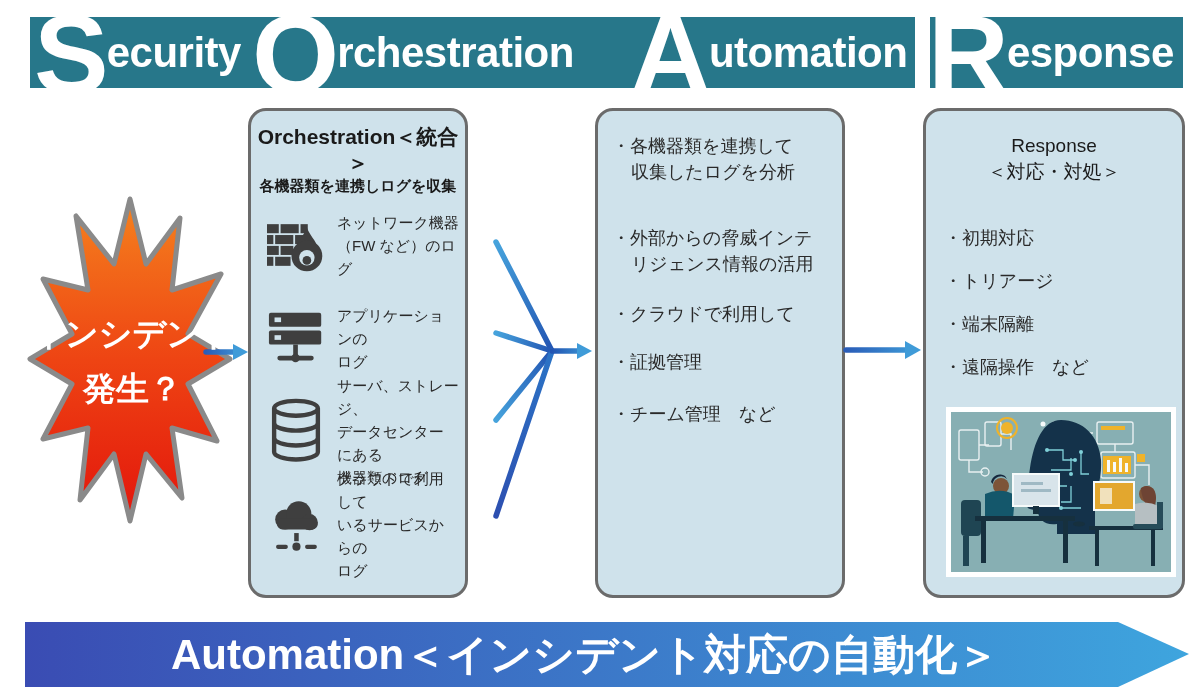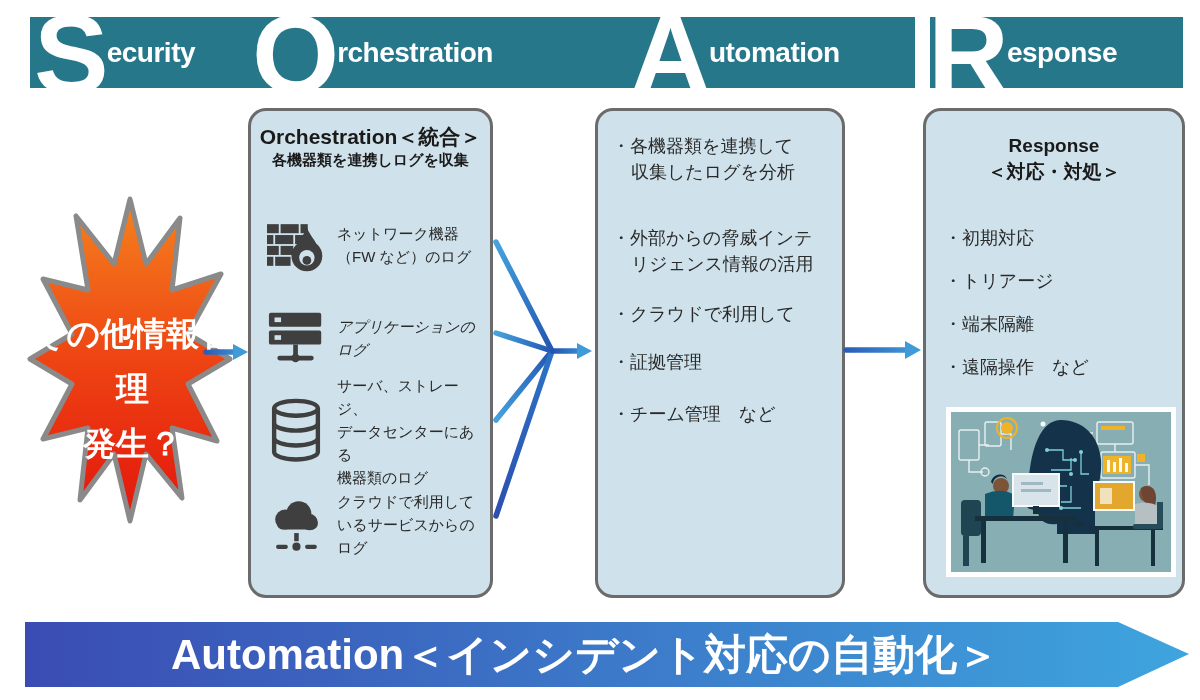--- a/index.html
+++ b/index.html
@@ -7,45 +7,45 @@
   .stage{
     position:relative;width:1200px;height:700px;background:#ffffff;overflow:hidden;
     font-family:"Liberation Sans","DejaVu Sans",sans-serif;color:#1a1a1a;
   }
   
   .banner-seg{position:absolute;top:17px;height:71px;background:#27778A;}
   .seg1{left:30px;width:885px;}
   .seg2{left:930px;width:253px;}
   .soar-pair{position:absolute;top:17px;height:71px;display:flex;align-items:center;color:#fff;font-weight:bold;z-index:3;white-space:nowrap;}
   .soar-big{font-size:112px;line-height:1;transform:translateY(2px);}
-  .soar-rest{font-size:28px;margin-left:-2px;letter-spacing:-0.5px;}
+  .soar-rest{font-size:42px;margin-left:-2px;letter-spacing:-0.5px;}
   .pair-s{left:34px;} .pair-o{left:252px;} .pair-a{left:630px;} .pair-r{left:928px;}
   
   .burst-svg{position:absolute;left:18px;top:188px;width:228px;height:345px;overflow:visible;}
   .burst-text{
     position:absolute;left:20px;top:306px;width:225px;text-align:center;
     color:#fff;font-weight:bold;font-size:33px;line-height:55px;z-index:4;white-space:pre-line;
   }
   
   .panel{position:absolute;top:108px;height:490px;background:#CFE2EB;border:3px solid #6B6B6B;border-radius:18px;}
-  .panel1{left:248px;width:245px;}
+  .panel1{left:248px;width:220px;}
   .panel2{left:595px;width:250px;}
   .panel3{left:923px;width:262px;}
   .p1-title{margin-top:13px;text-align:center;font-weight:bold;font-size:21px;line-height:26px;}
   .p1-sub{text-align:center;font-weight:bold;font-size:15px;line-height:20px;}
   .src-item{position:absolute;left:16px;right:6px;display:flex;align-items:center;gap:12px;}
   .src-item .ic{flex:0 0 58px;display:flex;justify-content:center;}
   .src-label{font-size:15px;line-height:23px;white-space:pre-line;color:#2a2a2a;}
-  .row1{top:90px;height:88px;} .row2{top:188px;height:78px;font-style:italic;} .row3{top:276px;height:88px;} .row4{top:370px;height:86px;}
+  .row1{top:90px;height:88px;} .row2{top:188px;height:78px;} .row3{top:276px;height:88px;} .row4{top:370px;height:86px;}
   .p2-head{margin:0;padding-top:20px;}
   .p2-head p{margin:0;text-align:center;font-weight:bold;font-size:17px;line-height:25px;}
   .p2-list{list-style:none;margin:0;padding:14px 6px 0 14px;}
   .p2-list li{font-size:18px;line-height:26px;white-space:pre-line;padding-left:1.05em;text-indent:-1.05em;color:#2a2a2a;}
   .li-m1{margin-top:8px;} .li-m2{margin-top:40px;} .li-m3{margin-top:24px;} .li-m4{margin-top:22px;} .li-m5{margin-top:26px;}
-  .p3-title{margin-top:22px;text-align:center;font-weight:bold;font-size:19px;line-height:26px;white-space:pre-line;}
+  .p3-title{margin-top:22px;text-align:center;font-weight:normal;font-size:19px;line-height:26px;white-space:pre-line;}
   .p3-list{list-style:none;margin:40px 0 0 0;padding:0 0 0 18px;}
   .p3-list li{font-size:18px;line-height:26px;margin-bottom:17px;color:#2a2a2a;}
   .illus-frame{position:absolute;left:20px;top:296px;width:230px;height:170px;background:#87AFB3;border:5px solid #ffffff;}
   
   .arrows{position:absolute;left:0;top:0;width:1200px;height:700px;pointer-events:none;z-index:2;}
   
   .bottom-svg{position:absolute;left:0;top:0;width:1200px;height:700px;pointer-events:none;}
   .bottom-text{
     position:absolute;left:25px;top:627px;width:1120px;height:56px;line-height:56px;
     text-align:center;color:#fff;font-weight:bold;font-size:42px;z-index:3;white-space:nowrap;
@@ -79,21 +79,21 @@
   <svg class="burst-svg" viewBox="0 0 228 345">
     <defs>
       <linearGradient id="gBurst" x1="0" y1="0" x2="0" y2="1">
         <stop offset="0" stop-color="#F5821E"></stop>
         <stop offset="0.5" stop-color="#EE4413"></stop>
         <stop offset="1" stop-color="#E3150C"></stop>
       </linearGradient>
     </defs>
     <polygon points="212,171 170,146 203,86 154,102 162,30 128,76 112,11 96,76 58,28 70,102 25,91 54,146 12,171 54,196 25,251 70,240 62,312 96,266 112,333 128,266 164,310 154,240 199,253 170,196" fill="url(#gBurst)" stroke="#8A8A8A" stroke-width="5" stroke-linejoin="round"></polygon>
   </svg>
-  <div class="burst-text">その他情報管理
+  <div class="burst-text">インシデント
 発生？</div>
 
   <div class="panel panel1">
     <div class="p1-title">Orchestration＜統合＞</div>
     <div class="p1-sub">各機器類を連携しログを収集</div>
 
     <div class="src-item row1">
       <div class="ic">
         <svg width="58" height="66" viewBox="0 0 64 66">
           <g fill="#3F3F3F">

